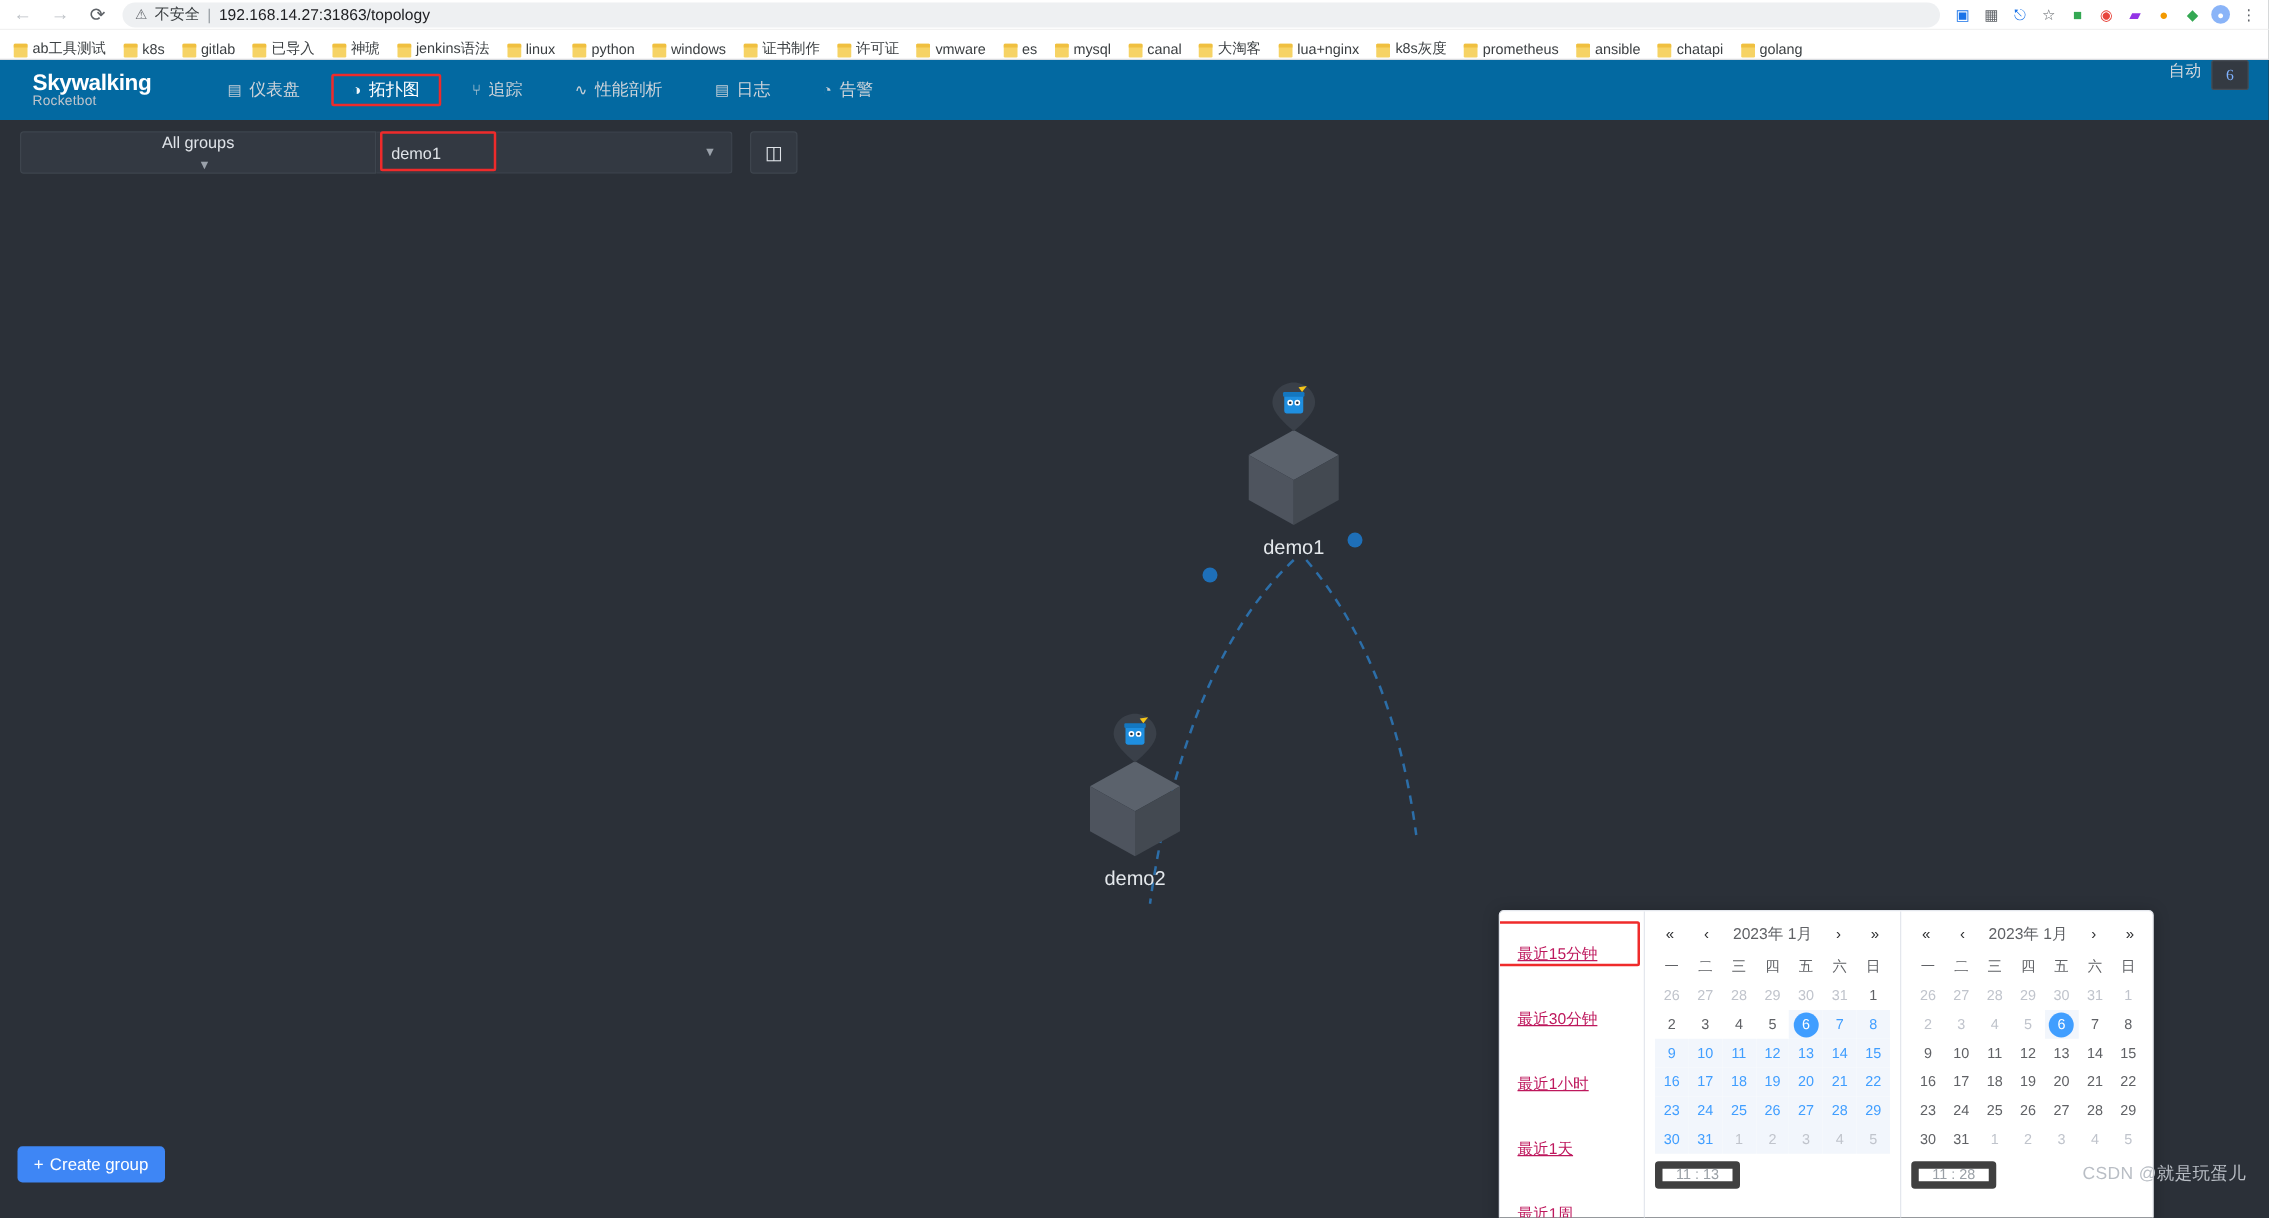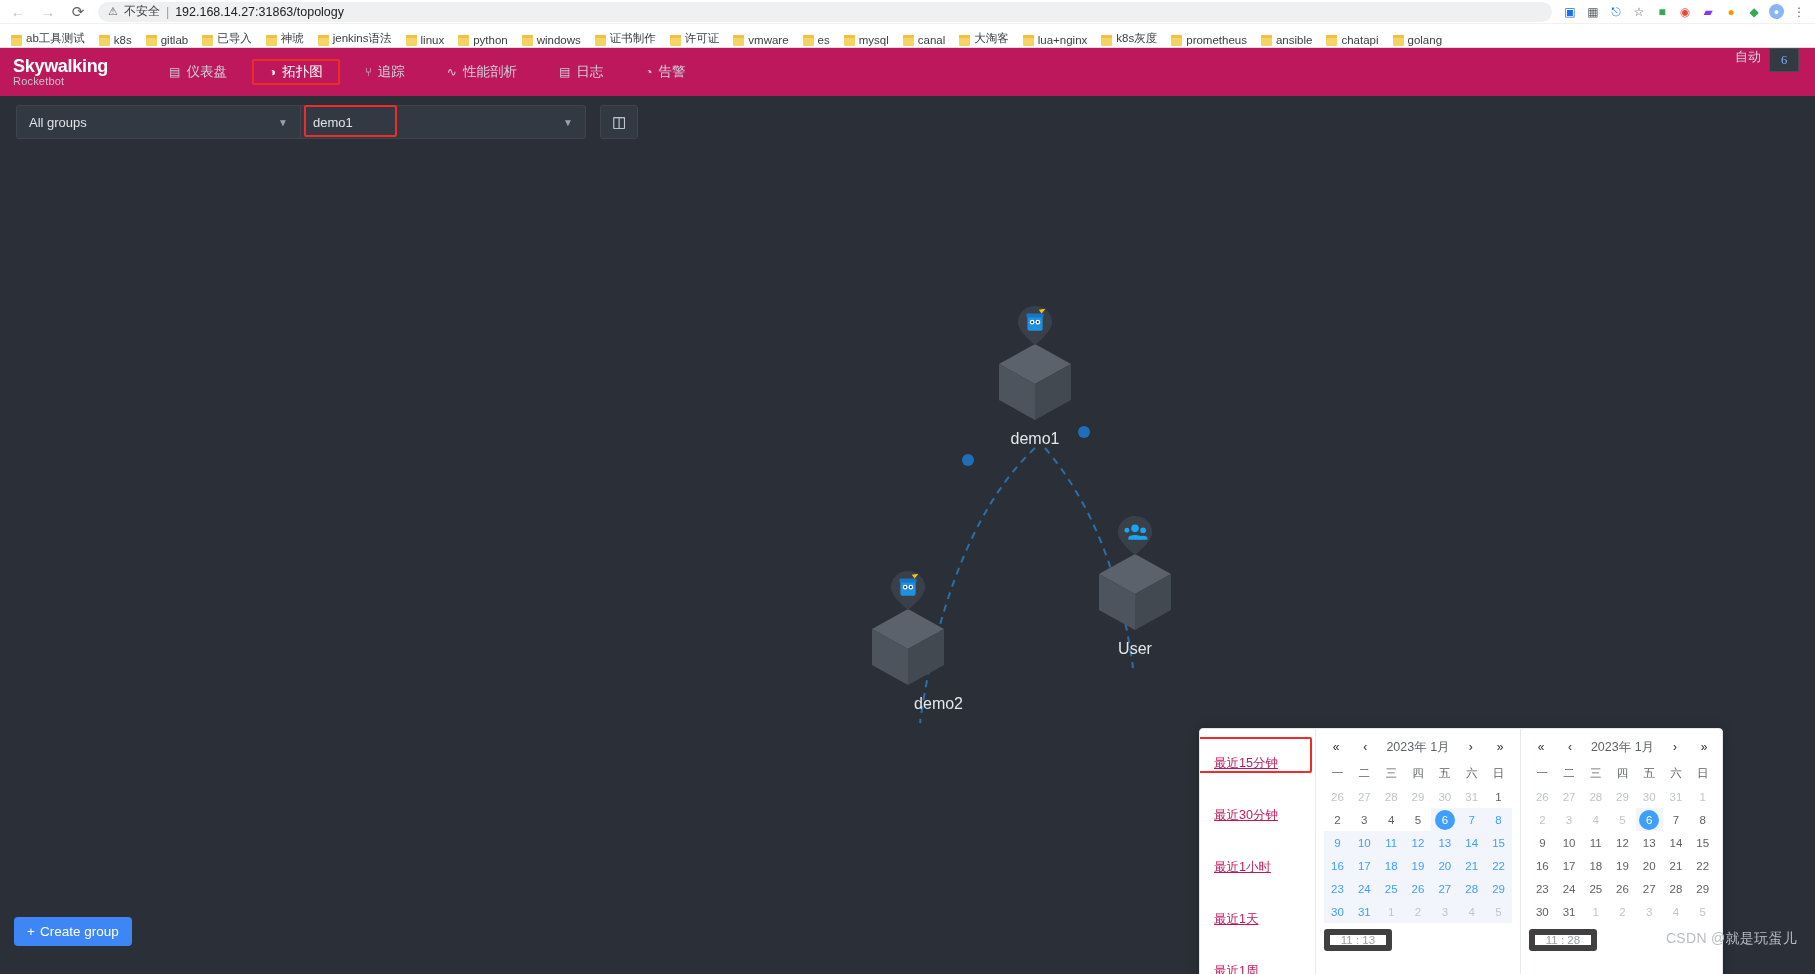--- a/index.html
+++ b/index.html
@@ -54,22 +54,22 @@
     width: 11px; height: 11px; background: #f6d365; border-radius: 1px;
     position: relative; flex: 0 0 auto;
   }
   .bm-ico:after{ content:""; position:absolute; left:0; top:0; width:11px; height:3px;
     background:#f0c040; border-radius:1px 1px 0 0; }
 
   
   .app { position: relative; width: 100%; height: 916px; background: #2b3038; }
 
   .app-header {
-    height: 48px; background: #be185d; display: flex; align-items: center;
-    padding-left: 13px; position: relative;
+    height: 48px; background: #0369a1; display: flex; align-items: center;
+    padding-left: 26px; position: relative;
   }
   .logo { display: flex; flex-direction: column; line-height: 1.05; margin-right: 40px; }
   .logo-main { font-size: 18px; font-weight: 700; color: #ffffff; letter-spacing: -0.3px;
      position: relative; }
   .logo-sub { font-size: 11px; color: #bfc5cc; letter-spacing: 0.2px; }
 
   .nav { display: flex; align-items: center; gap: 0px; height: 48px; }
   .nav-item {
     display: flex; align-items: center; gap: 6px; height: 34px;
     padding: 0 13px; margin: 0 8px; color: #cfd4da; font-size: 13.5px;
@@ -97,21 +97,21 @@
   .selector-row {
     height: 52px; display: flex; align-items: center; gap: 0;
     padding-left: 16px; background: #2b3038; position: relative;
   }
   .select {
     height: 34px; background: #333942; border: 1px solid #3e454e;
     display: flex; align-items: center; justify-content: space-between;
     padding: 0 12px; color: #dfe3e8; font-size: 13px; position: relative;
   }
   .select .caret { color: #9aa1aa; font-size: 10px; margin-left: 10px; }
-  #sel-groups { width: 285px; border-radius: 3px 0 0 3px; }
+  #sel-groups { width: 285px; border-radius: 3px 0 0 3px; flex-direction: column; }
   #sel-service { width: 285px; border-left: none; border-radius: 0 3px 3px 0; }
   .sel-highlight {
     position: absolute; border: 2px solid #ef2b2b; border-radius: 2px;
     pointer-events: none;
   }
   .icon-btn {
     width: 38px; height: 34px; margin-left: 14px; background: #333942;
     border: 1px solid #3e454e; border-radius: 3px; color: #dfe3e8;
     display: flex; align-items: center; justify-content: center; font-size: 15px;
   }
@@ -405,21 +405,21 @@
         </div>
         <svg viewBox="0 0 86 86" width="86" height="86">
           <polygon points="43,6 79,26 43,46 7,26" fill="#5b626c"></polygon>
           <polygon points="7,26 43,46 43,82 7,62" fill="#4e545e"></polygon>
           <polygon points="79,26 43,46 43,82 79,62" fill="#434951"></polygon>
         </svg>
       </div>
       <div class="node-label">demo1</div>
     </div>
 
-    <div class="node" style="left:853px; top:455px;text-align:right;">
+    <div class="node" style="left:853px; top:455px;">
       <div class="cube">
         <div class="badge">
           <svg viewBox="0 0 40 44" width="38" height="42">
             <path d="M20 2 C10 2 2 10 2 19 C2 27 12 36 20 43 C28 36 38 27 38 19 C38 10 30 2 20 2Z" fill="#3a4049"></path>
             <rect x="12" y="12" width="16" height="16" rx="2" fill="#1f8fe0"></rect>
             <rect x="11" y="10" width="18" height="4" rx="1" fill="#1477c0"></rect>
             <circle cx="17" cy="19" r="2.4" fill="#fff"></circle>
               <circle cx="23" cy="19" r="2.4" fill="#fff"></circle>
             <circle cx="17" cy="19" r="1.1" fill="#1d2a38"></circle>
               <circle cx="23" cy="19" r="1.1" fill="#1d2a38"></circle>
@@ -428,40 +428,20 @@
         </div>
         <svg viewBox="0 0 86 86" width="86" height="86">
           <polygon points="43,6 79,26 43,46 7,26" fill="#5b626c"></polygon>
           <polygon points="7,26 43,46 43,82 7,62" fill="#4e545e"></polygon>
           <polygon points="79,26 43,46 43,82 79,62" fill="#434951"></polygon>
         </svg>
       </div>
       <div class="node-label">demo2</div>
     </div>
 
-    <div class="node" style="left:1080px; top:400px;">
-      <div class="cube">
-        <div class="badge">
-          <svg viewBox="0 0 40 44" width="38" height="42">
-            <path d="M20 2 C10 2 2 10 2 19 C2 27 12 36 20 43 C28 36 38 27 38 19 C38 10 30 2 20 2Z" fill="#3a4049"></path>
-            <circle cx="20" cy="15" r="4" fill="#19a6f0"></circle>
-            <path d="M13 25 C13 21 27 21 27 25 L27 27 L13 27 Z" fill="#19a6f0"></path>
-            <circle cx="28.5" cy="17" r="3" fill="#19a6f0"></circle>
-            <path d="M24 25 C24 22 33 22 33 25 L33 27 L24 27 Z" fill="#19a6f0"></path>
-            <circle cx="11.5" cy="17" r="2.6" fill="#19a6f0"></circle>
-          </svg>
-        </div>
-        <svg viewBox="0 0 86 86" width="86" height="86">
-          <polygon points="43,6 79,26 43,46 7,26" fill="#5b626c"></polygon>
-          <polygon points="7,26 43,46 43,82 7,62" fill="#4e545e"></polygon>
-          <polygon points="79,26 43,46 43,82 79,62" fill="#434951"></polygon>
-        </svg>
-      </div>
-      <div class="node-label">User</div>
-    </div>
   </div>
 
   <div class="create-group">
     <span>+</span>
     <span>Create group</span>
   </div>
 
   <div class="picker">
     <div class="shortcuts" id="shortcuts">
         <div class="shortcut">

